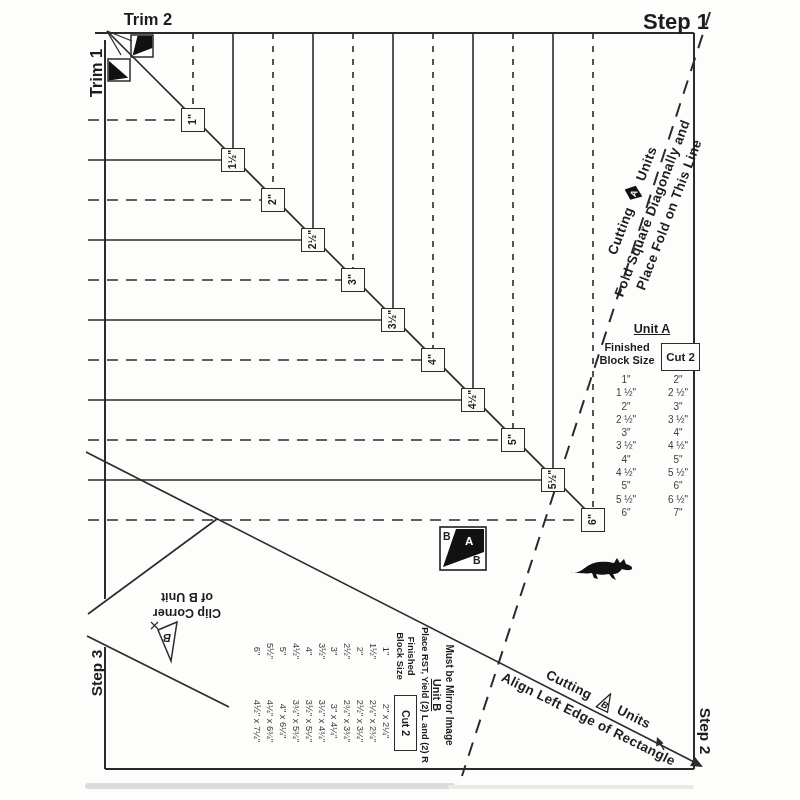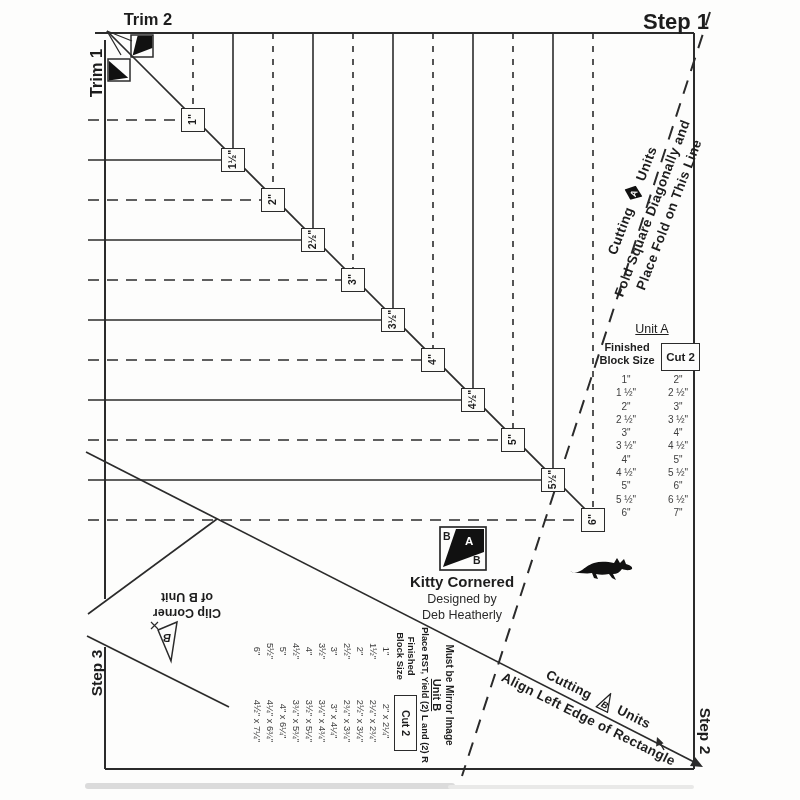--- a/index.html
+++ b/index.html
@@ -15,21 +15,21 @@
   
   .diagbox{position:absolute;width:24px;height:24px;background:#fcfcf9;
            border:1.5px solid #2b2b2b;box-sizing:border-box;}
   .diaglabel{display:block;width:21px;height:21px;line-height:21px;text-align:center;
              font-size:10.5px;font-weight:bold;transform:rotate(-90deg);white-space:nowrap;}
   
   #fold-note{left:544px;top:178px;width:210px;height:58px;transform:rotate(-69deg);
              font-size:13.5px;font-weight:600;letter-spacing:.4px;line-height:1.35;}
   .iconwrap{display:inline-block;vertical-align:middle;margin:0 7px;}
   
-  .ua-title{left:622px;top:322px;width:60px;font-size:12.5px;font-weight:normal;
+  .ua-title{left:622px;top:322px;width:60px;font-size:12.5px;font-weight:bold;
             text-decoration:underline;text-align:center;}
   .ua-h1{left:596px;top:341px;width:62px;font-size:11px;font-weight:bold;line-height:1.2;text-align:center;}
   .ua-cut{left:661px;top:343px;width:37px;height:26px;border:1.5px solid #2b2b2b;
           font-size:11.5px;font-weight:bold;line-height:26px;text-align:center;background:#fdfdfc;}
   #ua-rows{left:598px;top:374px;width:104px;}
   .ua-row{display:flex;height:13.3px;font-size:10px;color:#3e3e3e;}
   .ua-c1{width:56px;text-align:center;}
   .ua-c2{flex:1;text-align:center;}
   
   .kittyletter{font-size:10.5px;font-weight:bold;}
@@ -248,25 +248,20 @@
     </div>
       <div class="ua-row">
       <span class="ua-c1">6"</span>
       <span class="ua-c2">7"</span>
     </div>
     </div>
 
   <div class="abs kittyletter" style="left:443px;top:530px;">B</div>
   <div class="abs kittyletter" style="left:465px;top:535px;color:#fff;font-size:11.5px;">A</div>
   <div class="abs kittyletter" style="left:473px;top:554px;">B</div>
-  <div id="kitty-text" class="abs">
-    <div id="kitty-title">Kitty Cornered</div>
-    <div id="kitty-by1">Designed by</div>
-    <div id="kitty-by2">Deb Heatherly</div>
-  </div>
 
 
   <div id="clip-note" class="abs">
     <div>Clip Corner</div>
     <div>of B Unit</div>
   </div>
   <div id="clip-b" class="abs">B</div>
 
   <div id="cutting-b" class="abs">
     <div>

